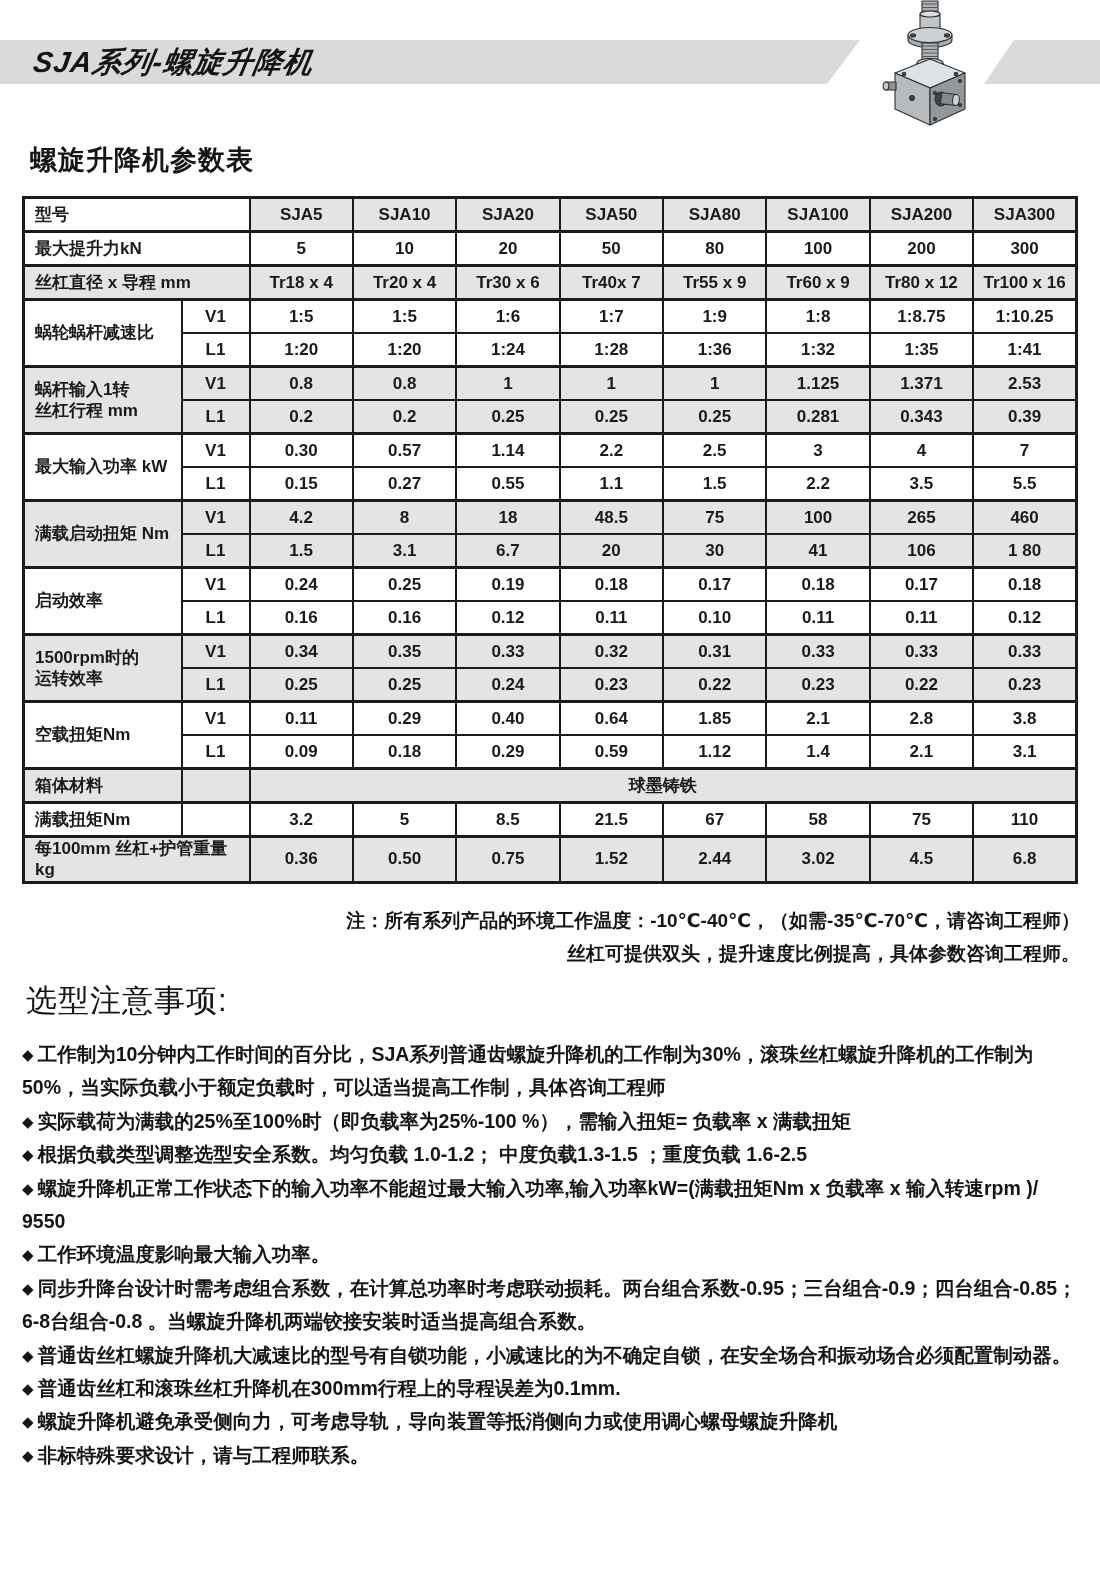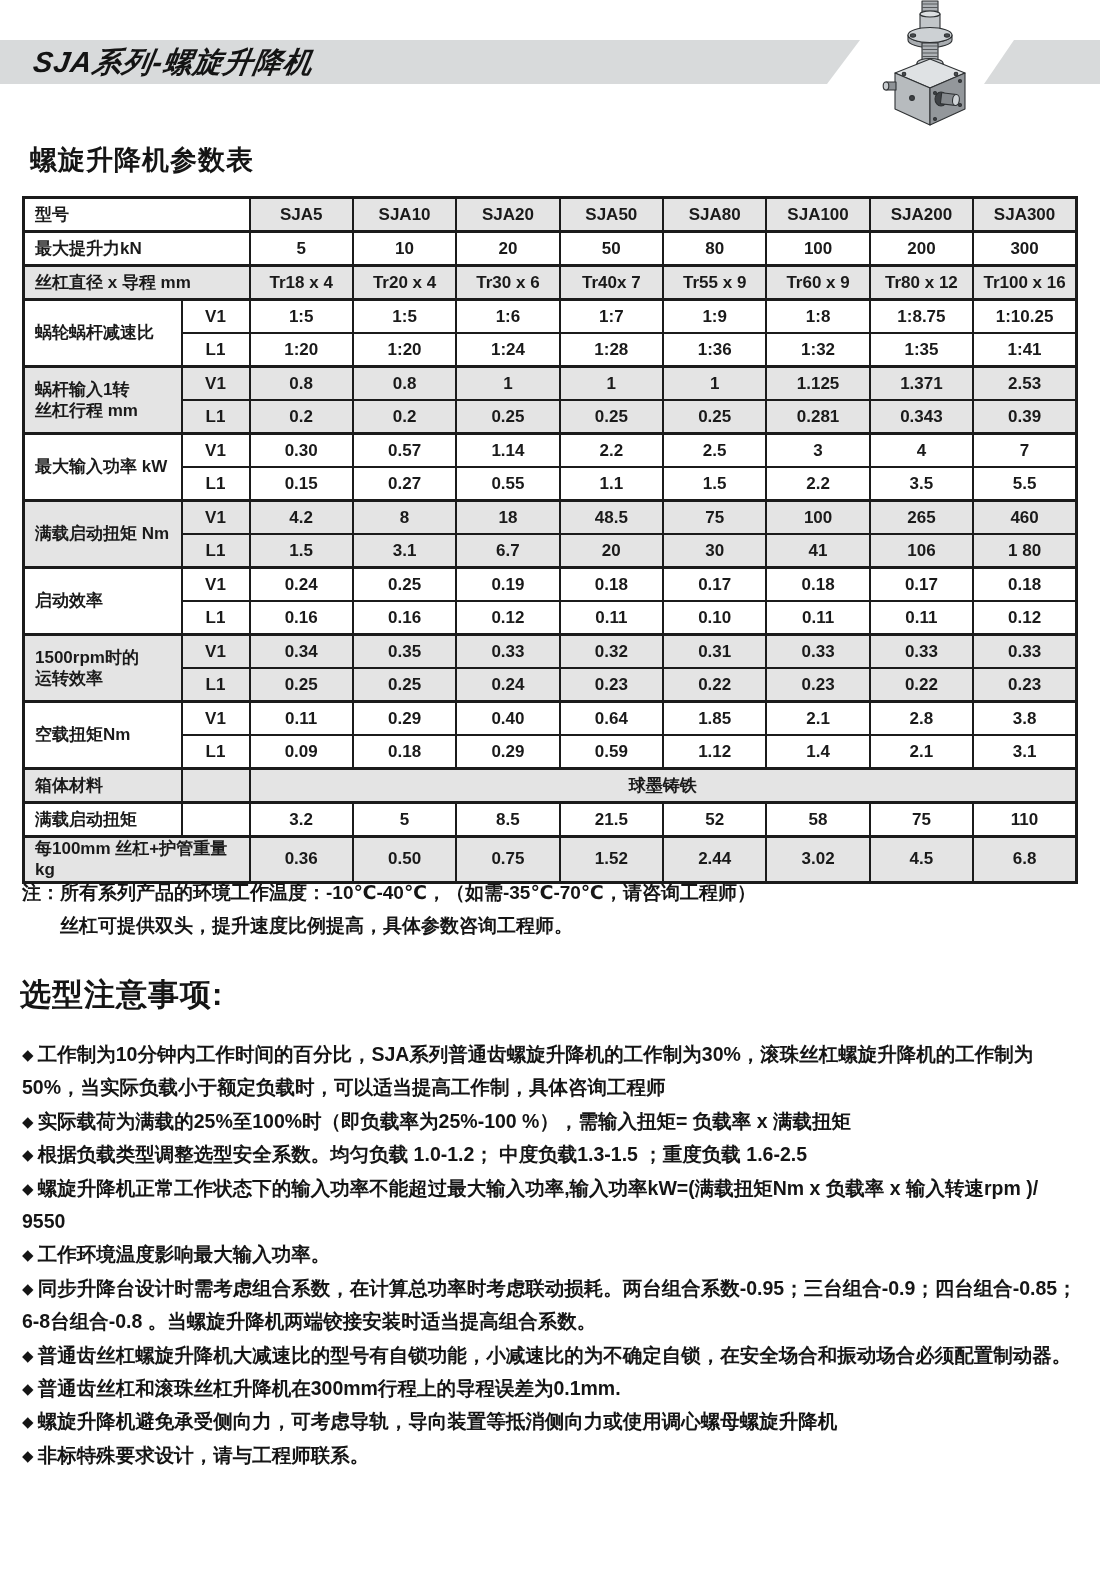--- a/index.html
+++ b/index.html
@@ -13,38 +13,38 @@
   .band-left{left:0;width:860px;clip-path:polygon(0 0,860px 0,827px 44px,0 44px);}
   .band-right{left:984px;width:116px;clip-path:polygon(30px 0,116px 0,116px 44px,0 44px);}
   .band-title{
     margin:0;padding-left:30px;line-height:44px;font-size:29px;font-weight:bold;
     font-style:italic;letter-spacing:1px;color:#141414;
     transform:skewX(-9deg);transform-origin:left bottom;white-space:nowrap;
   }
   .product{position:absolute;top:0;left:856px;width:140px;height:128px;}
   
   .table-title{position:absolute;top:134px;left:22px;margin:8px;font-size:27px;font-weight:800;letter-spacing:1px;}
-  .section-heading{position:absolute;top:974px;left:20px;margin:0;font-size:31px;font-weight:700;letter-spacing:1px;}
+  .section-heading{position:absolute;top:974px;left:20px;margin:6px;font-size:31px;font-weight:400;letter-spacing:1px;}
   
   table.params{
     position:absolute;top:196px;left:22px;width:1056px;
     border-collapse:collapse;table-layout:fixed;
     border:3px solid #1b1b1b;
   }
   .params td{
     border:2px solid #1b1b1b;height:31px;padding:0 2px;
     font-size:17px;font-weight:700;text-align:center;color:#1a1a1a;
     overflow:hidden;
   }
   .params tr.gs td{border-top-width:3px;}
   .params td.lbl{text-align:left;padding-left:10px;line-height:1.25;}
   .params tr.shade td{background:#e4e4e4;}
   .params tr.shade td.nofill{background:#ffffff;margin-top:16px;}
   
-  .notes{position:absolute;top:876px;left:22px;width:1058px;}
+  .notes{position:absolute;top:904px;left:22px;width:1058px;text-align:right;}
   .notes p{margin:0;font-size:19px;line-height:33px;font-weight:600;}
   .notes p.indent{padding-left:38px;}
   
   .bullets{position:absolute;top:1038px;left:22px;width:1058px;}
   .bullets p{margin:0;font-size:19.5px;line-height:33.4px;font-weight:600;}
   .dia{font-size:15px;vertical-align:1px;}
 </style>
 </head>
 <body>
 
@@ -309,27 +309,27 @@
           <td class="val">1.4</td>
           <td class="val">2.1</td>
           <td class="val">3.1</td>
         </tr>
         <tr class="shade gs">
           <td class="lbl">箱体材料</td>
           <td class="sub"></td>
           <td class="val" colspan="8">球墨铸铁</td>
         </tr>
         <tr class=" gs">
-          <td class="lbl">满载启动扭矩</td>
+          <td class="lbl">满载扭矩Nm</td>
           <td class="sub"></td>
           <td class="val">3.2</td>
           <td class="val">5</td>
           <td class="val">8.5</td>
           <td class="val">21.5</td>
-          <td class="val">52</td>
+          <td class="val">67</td>
           <td class="val">58</td>
           <td class="val">75</td>
           <td class="val">110</td>
         </tr>
         <tr class="shade gs">
           <td class="lbl" colspan="2">每100mm 丝杠+护管重量kg</td>
           <td class="val">0.36</td>
           <td class="val">0.50</td>
           <td class="val">0.75</td>
           <td class="val">1.52</td>

